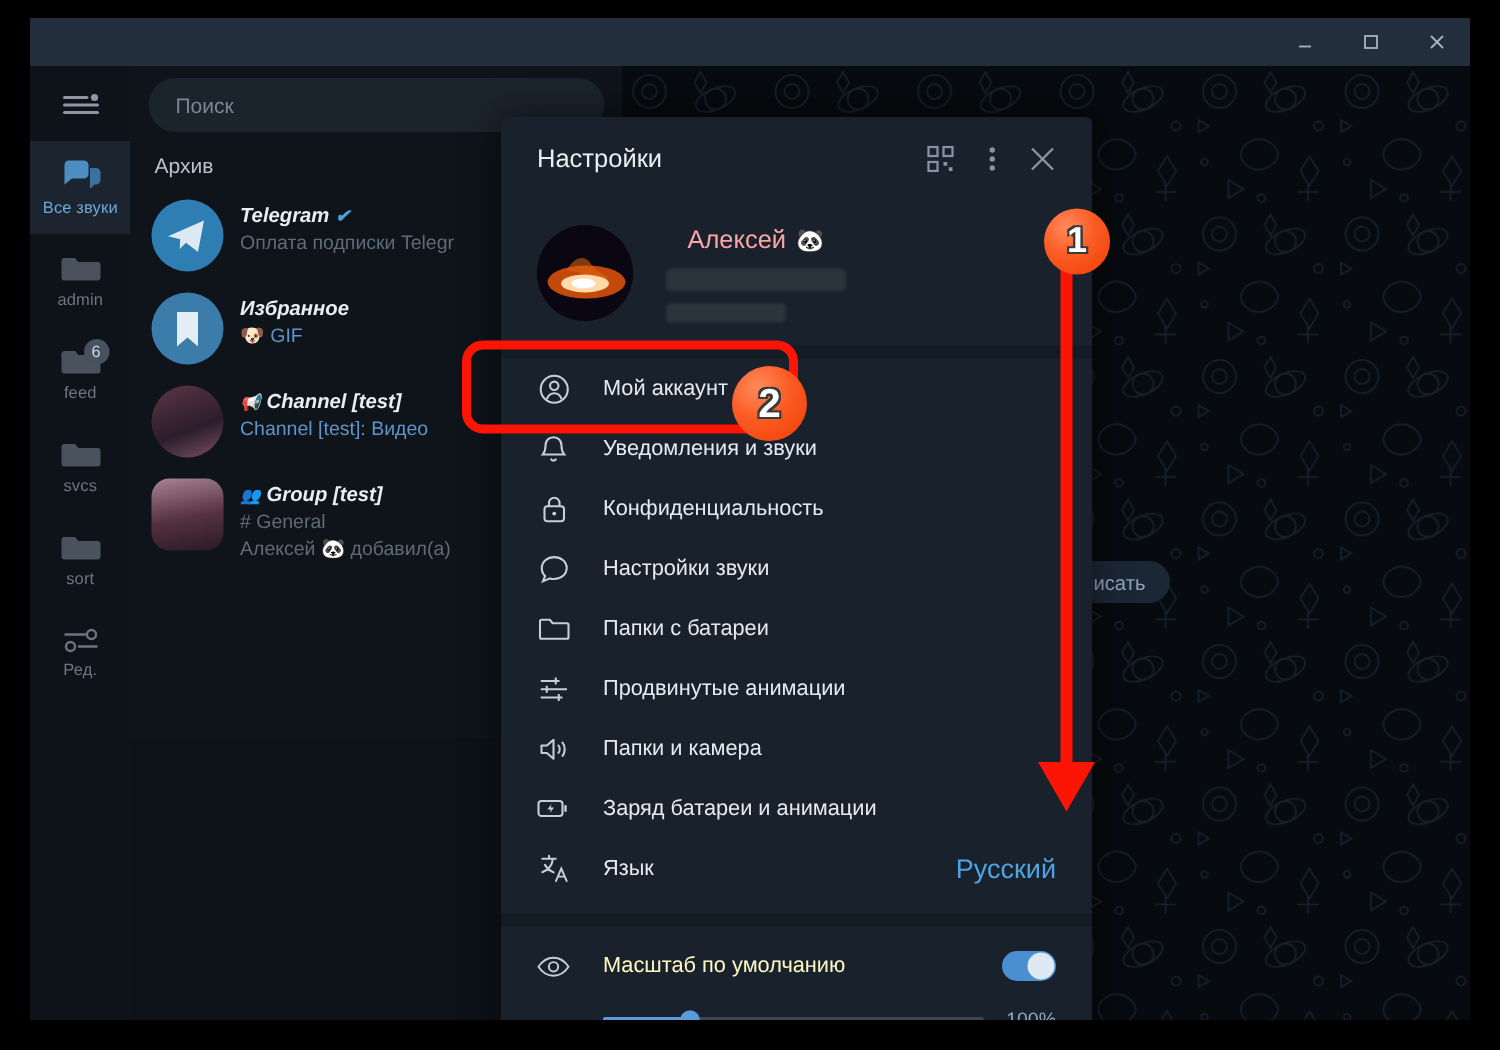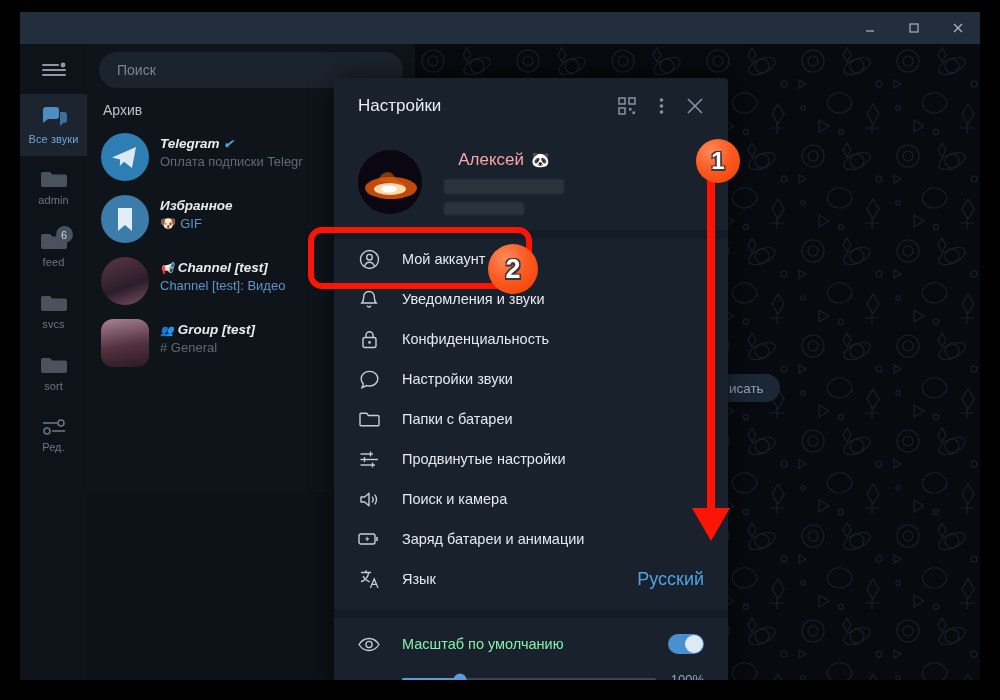--- a/index.html
+++ b/index.html
@@ -73,21 +73,21 @@
   .sep{height:9px;background:#131b24;}
 
   .mi{height:40px;display:flex;align-items:center;padding:0 24px;box-sizing:border-box;gap:22px;}
   .mi .ic{width:22px;flex:0 0 22px;display:flex;align-items:center;justify-content:center;color:#c5ced8;}
   .mi .lb{font-size:14.5px;color:#e4eaf0;flex:1;}
   .mi .rv{font-size:18px;color:#4ea4e0;}
 
   .zoomsec{padding:12px 24px 0;box-sizing:border-box;}
   .zrow{display:flex;align-items:center;gap:22px;height:28px;}
   .zrow .ic{width:22px;flex:0 0 22px;display:flex;justify-content:center;color:#c5ced8;}
-  .zrow .lb{font-size:14.5px;color:#86efac;flex:1;}
+  .zrow .lb{font-size:14.5px;color:#fef9c3;flex:1;}
   .tgl{width:36px;height:20px;border-radius:10px;background:#4a8fd0;position:relative;}
   .tgl::after{content:"";position:absolute;right:1px;top:1px;width:18px;height:18px;border-radius:50%;background:#dfe9f2;}
   .srow{display:flex;align-items:center;gap:10px;margin-top:14px;padding-left:44px;}
   .track{flex:1;height:3px;border-radius:2px;background:#3b4553;position:relative;}
   .track .fill{position:absolute;left:0;top:0;height:3px;border-radius:2px;background:#5a9bd8;width:23%;}
   .knob{position:absolute;left:23%;top:50%;transform:translate(-50%,-50%);width:13px;height:13px;border-radius:50%;background:#5a9bd8;}
   .pct{font-size:13px;color:#8fa6bc;width:38px;text-align:right;}
 
   
   .anno{position:absolute;left:0;top:0;width:1000px;height:700px;pointer-events:none;}
@@ -237,20 +237,21 @@
       </div>
 
       <div class="row">
         <div class="av sq" style="background:linear-gradient(170deg,#a98294,#54313f 55%,#2a1a24);"></div>
         <div class="rowbody">
           <div class="rowtitle">
             <span style="font-size:11px;">👥</span>
             <span>Group [test]</span>
           </div>
           <div class="rowsub dim"># General</div>
+          <div class="rowsub dim">Алексей 🐼 добавил(а) </div>
         </div>
       </div>
     </div>
 
     <div class="chatbg">
       <svg width="565" height="636" viewBox="0 0 565 636">
         <defs>
           <pattern id="sw" width="95" height="95" patternUnits="userSpaceOnUse">
             <g fill="none" stroke="#16202c" stroke-width="1.1">
               <circle cx="18" cy="17" r="11"></circle>
@@ -379,31 +380,31 @@
         <div class="ic">
           <svg width="21" height="19" viewBox="0 0 21 19">
             <line x1="1.5" y1="4" x2="14" y2="4" stroke="#c5ced8" stroke-width="1.4"></line>
               <line x1="11.5" y1="1.6" x2="11.5" y2="6.4" stroke="#c5ced8" stroke-width="1.4"></line>
             <line x1="1.5" y1="9.5" x2="19" y2="9.5" stroke="#c5ced8" stroke-width="1.4"></line>
               <line x1="5.5" y1="7.1" x2="5.5" y2="11.9" stroke="#c5ced8" stroke-width="1.4"></line>
             <line x1="1.5" y1="15" x2="16" y2="15" stroke="#c5ced8" stroke-width="1.4"></line>
               <line x1="13.5" y1="12.6" x2="13.5" y2="17.4" stroke="#c5ced8" stroke-width="1.4"></line>
           </svg>
         </div>
-        <div class="lb">Продвинутые настройки</div>
+        <div class="lb">Продвинутые анимации</div>
       </div>
 
       <div class="mi">
         <div class="ic">
           <svg width="21" height="19" viewBox="0 0 21 19">
               <path d="M2 7h3.6L10 3.2v12.6L5.6 12H2z" fill="none" stroke="#c5ced8" stroke-width="1.4" stroke-linejoin="round"></path>
               <path d="M13 6.6a4.4 4.4 0 0 1 0 5.8M15.7 4.6a7.6 7.6 0 0 1 0 9.8" fill="none" stroke="#c5ced8" stroke-width="1.4"></path>
             </svg>
         </div>
-        <div class="lb">Поиск и камера</div>
+        <div class="lb">Папки и камера</div>
       </div>
 
       <div class="mi">
         <div class="ic">
           <svg width="22" height="14" viewBox="0 0 22 14">
               <rect x="1" y="2" width="16" height="10" rx="2" fill="none" stroke="#c5ced8" stroke-width="1.4"></rect>
               <path d="M9.6 4l-2.6 3.6h2.2L8.6 10l2.8-3.7H9.2z" fill="#c5ced8"></path>
               <path d="M19 5.5v3" stroke="#c5ced8" stroke-width="1.6" stroke-linecap="round"></path>
             </svg>
         </div>

